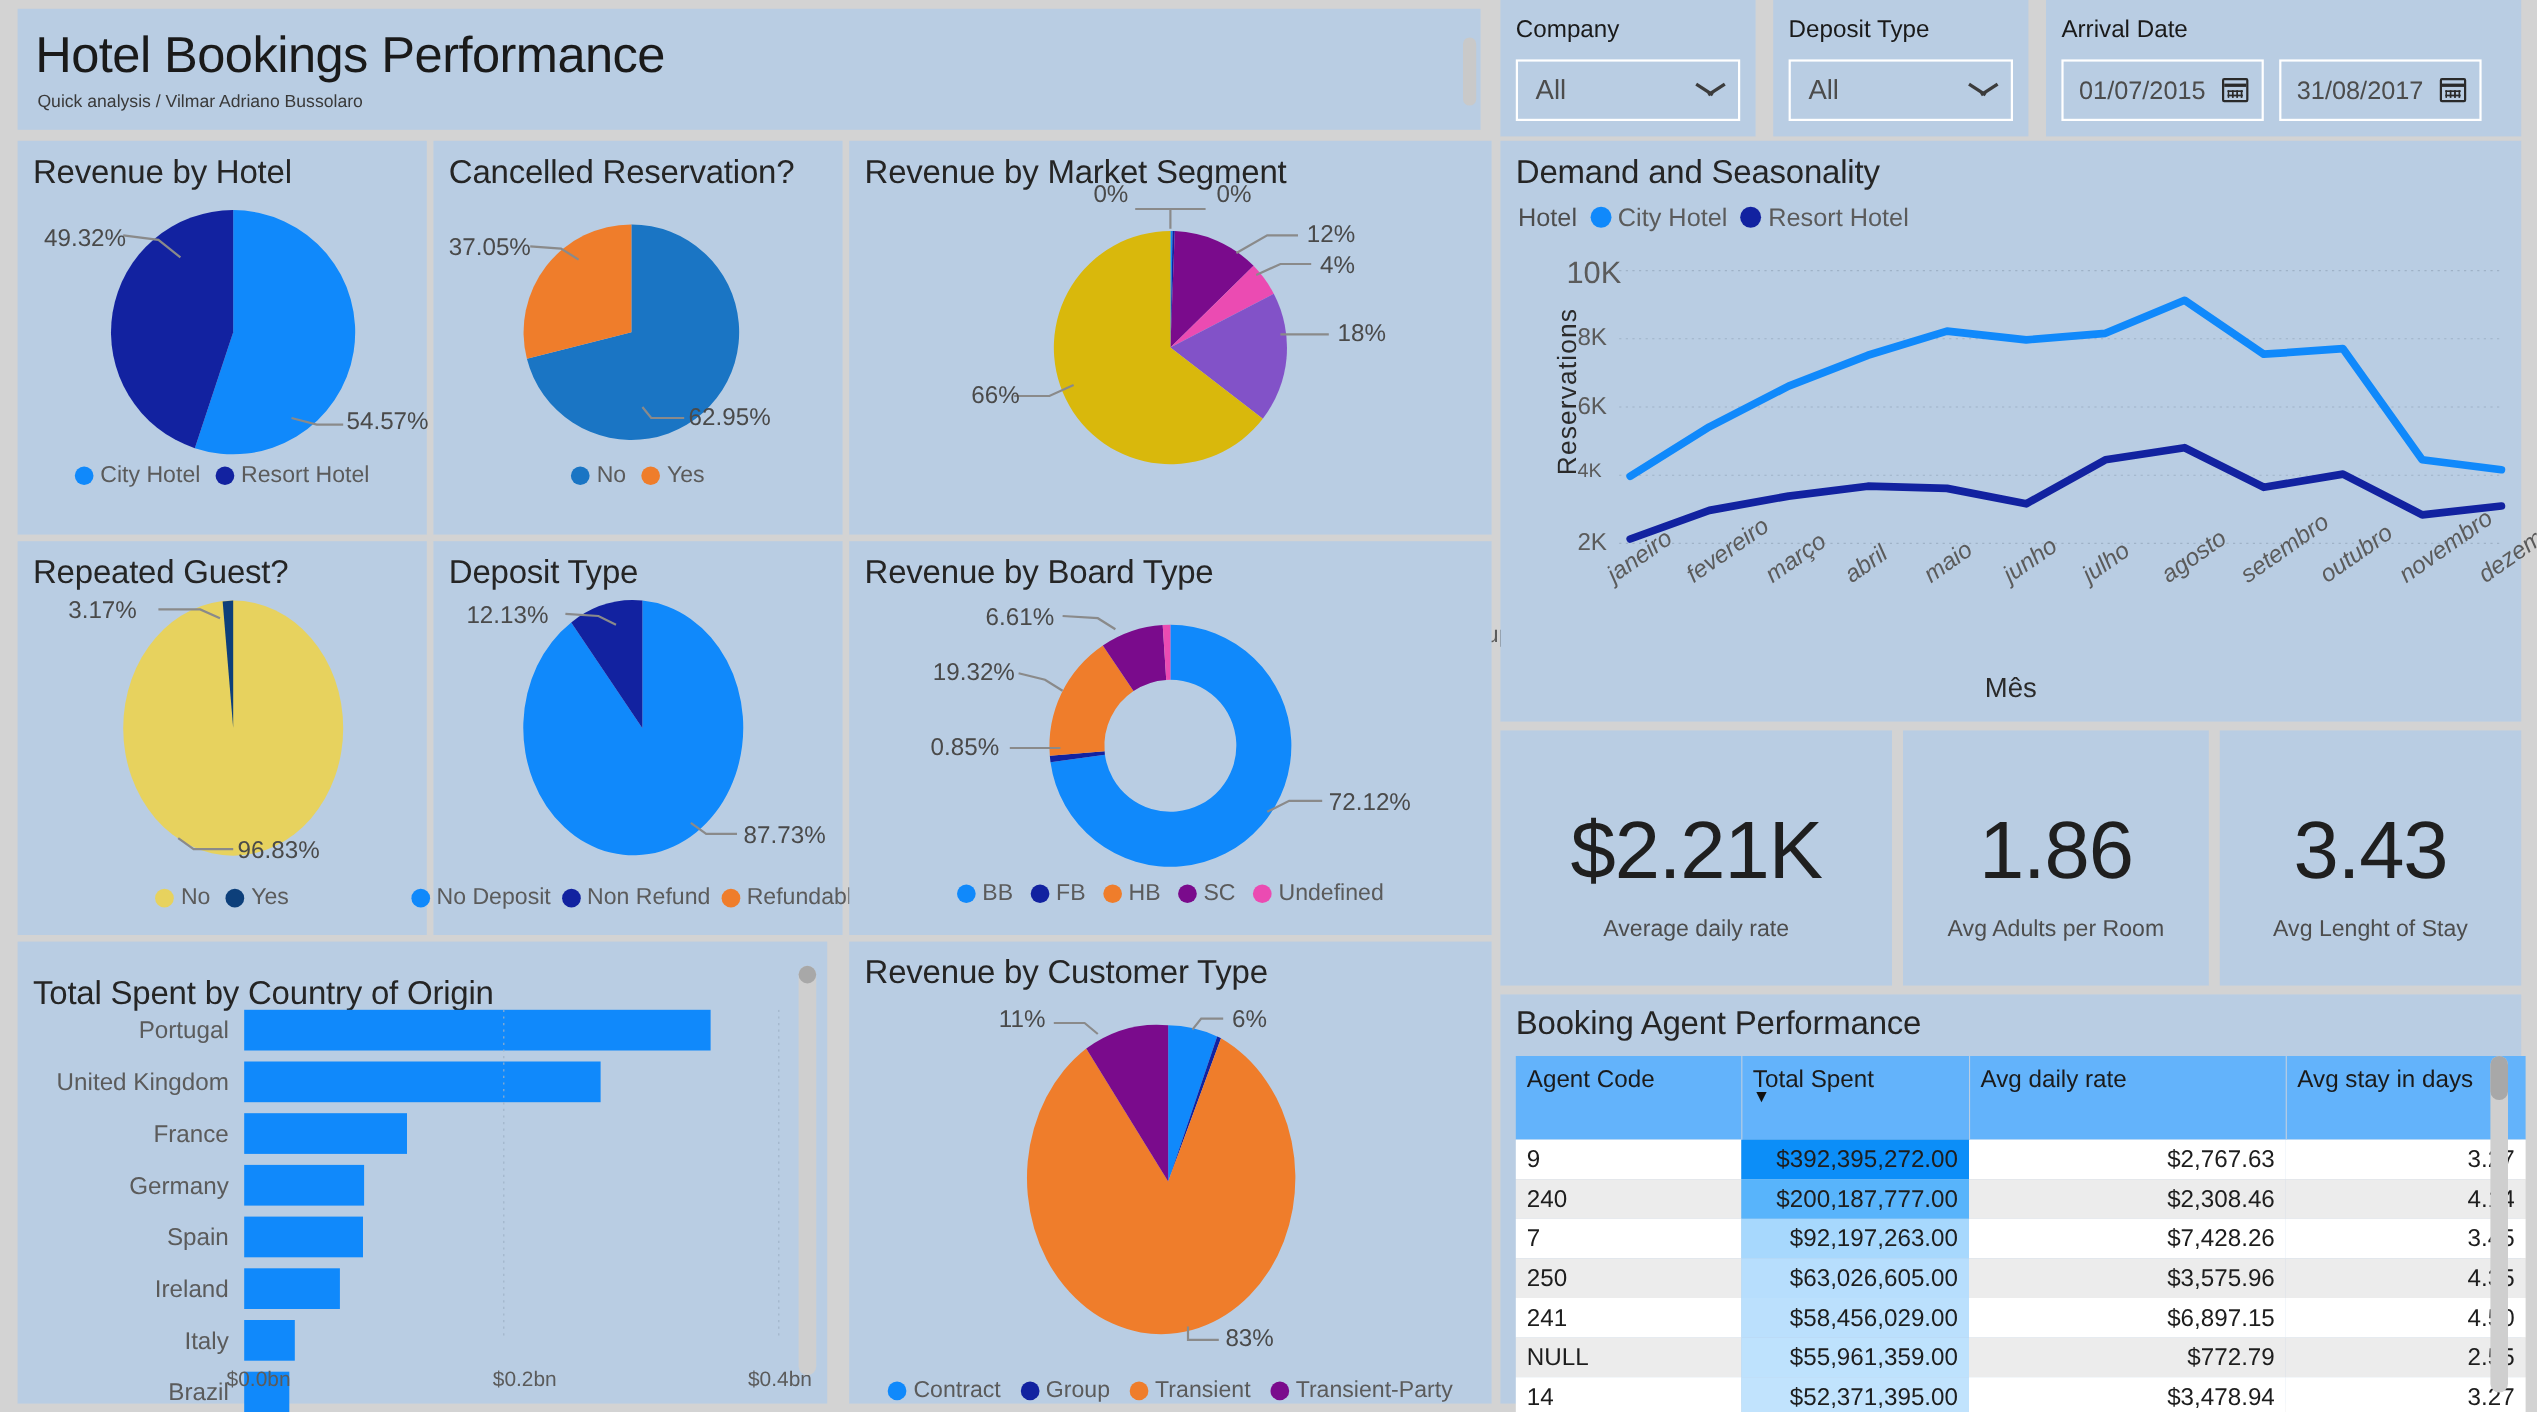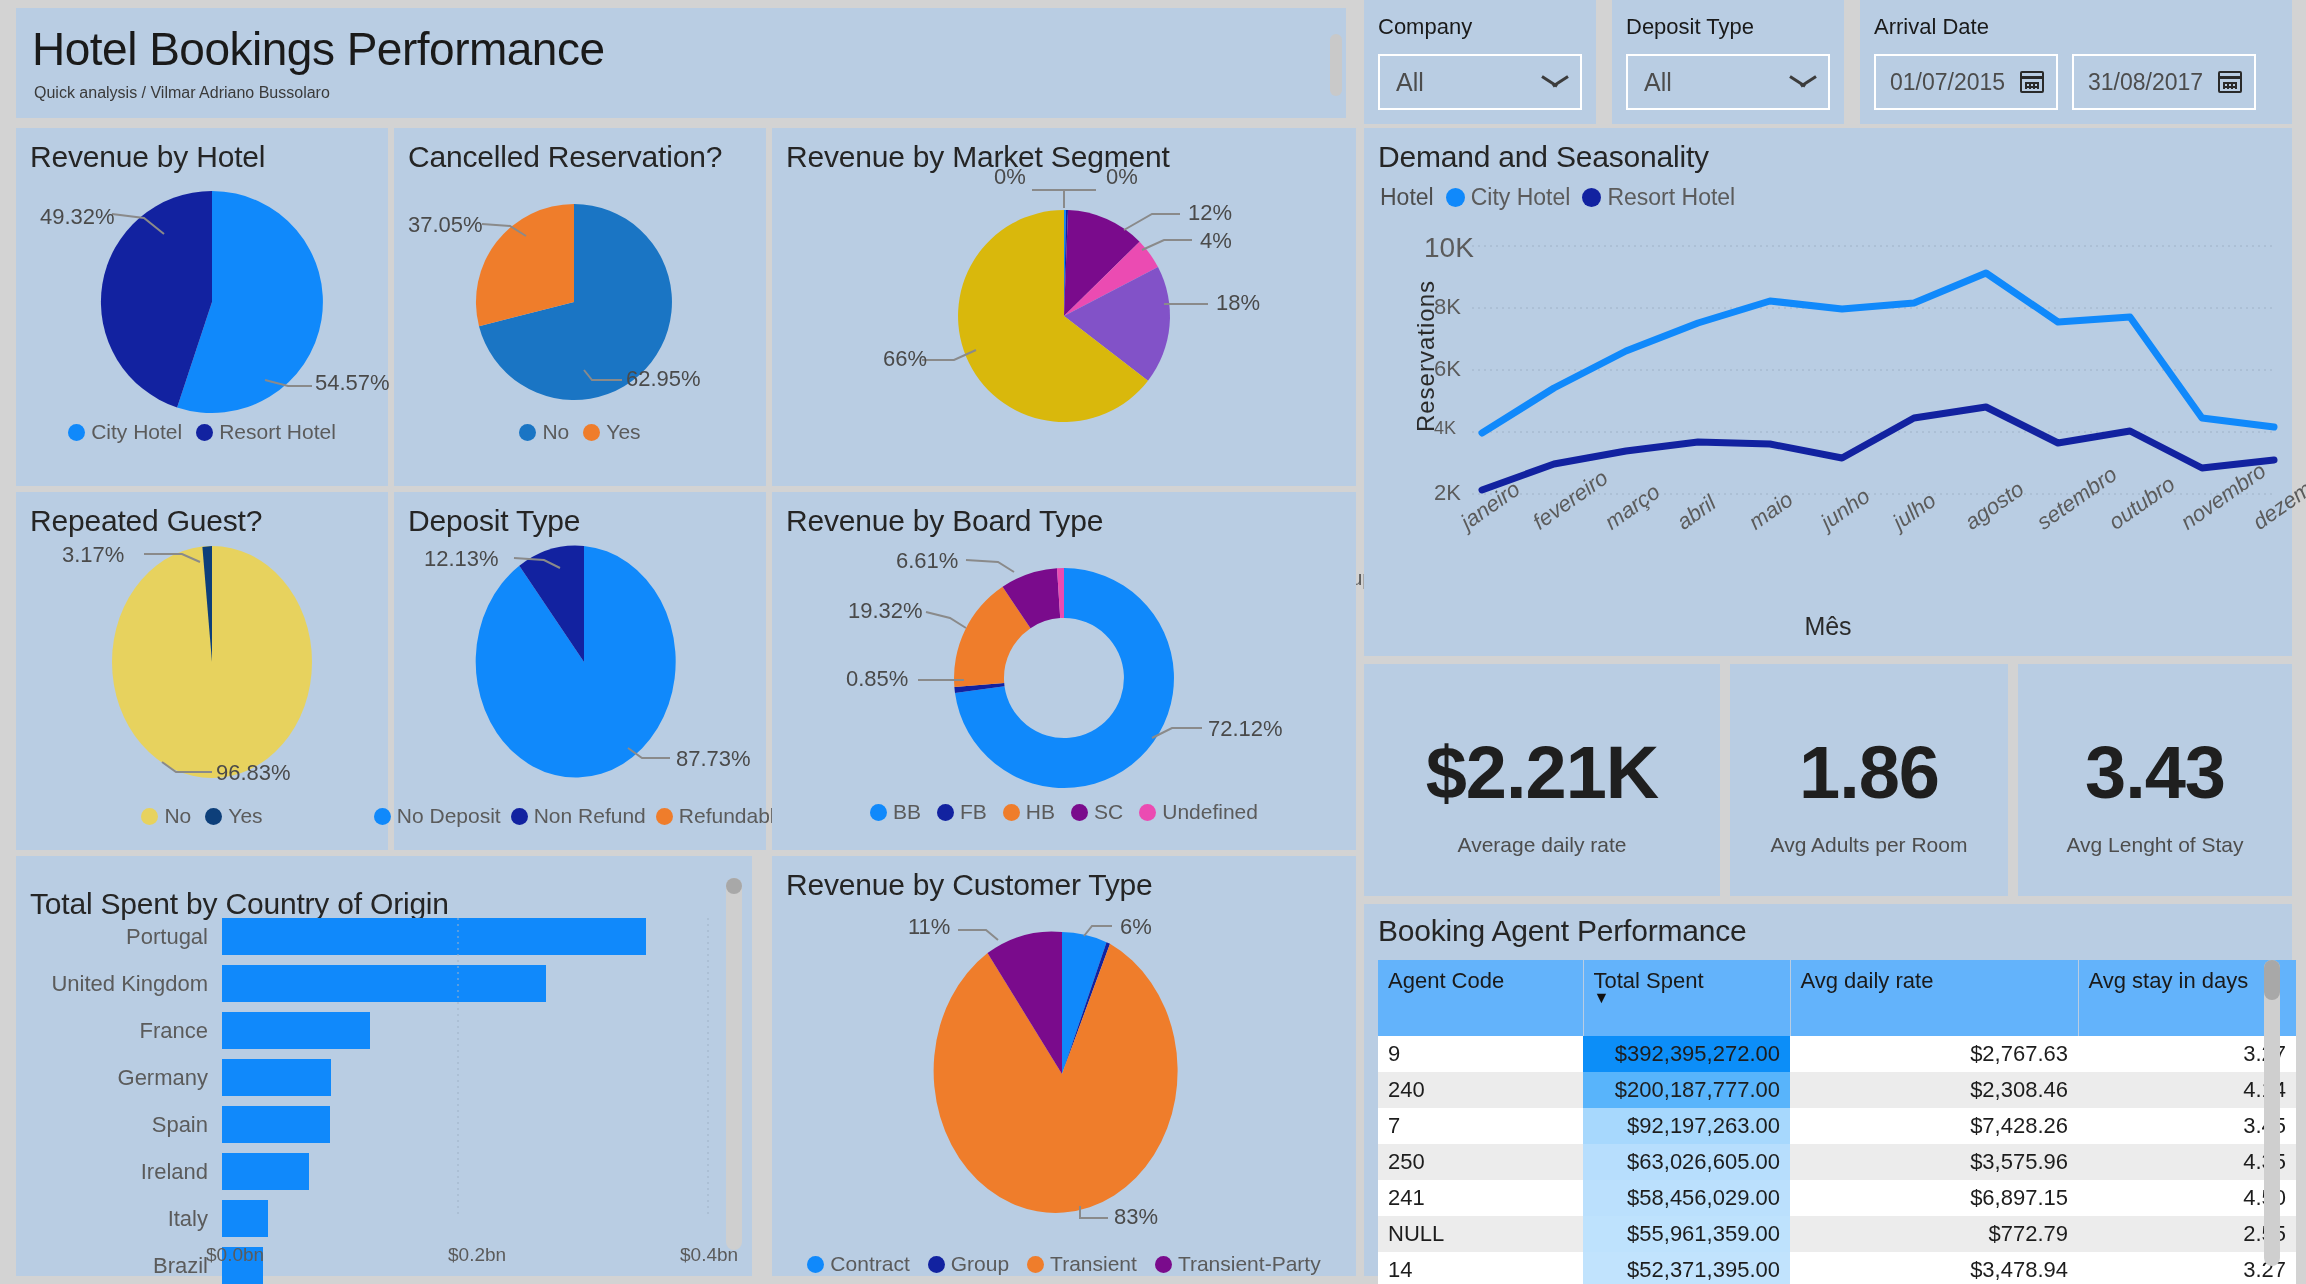--- a/index.html
+++ b/index.html
@@ -66,21 +66,21 @@
 
   
   .bar-row { display:flex; align-items:center; height:37px; margin-bottom:10px; }
   .bar-label { width:206px; text-align:right; padding-right:14px; font-size:22px; color:#5b5b5b; }
   .bar { height:37px; background:#1089fb; }
   .axis-lab { position:absolute; font-size:19px; color:#5b5b5b; }
 
   
   .kpi { background:#b9cde3; position:absolute; top:0; height:232px;
          display:flex; flex-direction:column; align-items:center; justify-content:center; }
-  .kpi-val { font-size:74px; color:#1f1f1f; font-weight:700; letter-spacing:-1px;margin-top:27px; }
+  .kpi-val { font-size:74px; color:#1f1f1f; font-weight:400; letter-spacing:-1px;margin-top:27px; }
   .kpi-lab { font-size:21px; color:#4d4d4d; margin-top:18px; }
 
   
   table { border-collapse: collapse; width: 918px; table-layout: fixed; }
   th { background:#63b3fb; color:#1a1a1a; font-size:22px; font-weight:400;
        text-align:left; padding:8px 10px; height:76px; vertical-align:top;
        border-right:1px solid #b9cde3; }
   td { font-size:22px; color:#1d1d1d; padding:5px 10px; height:25px; }
   .num { text-align:right; }
   tr.odd td { background:#ffffff; }

